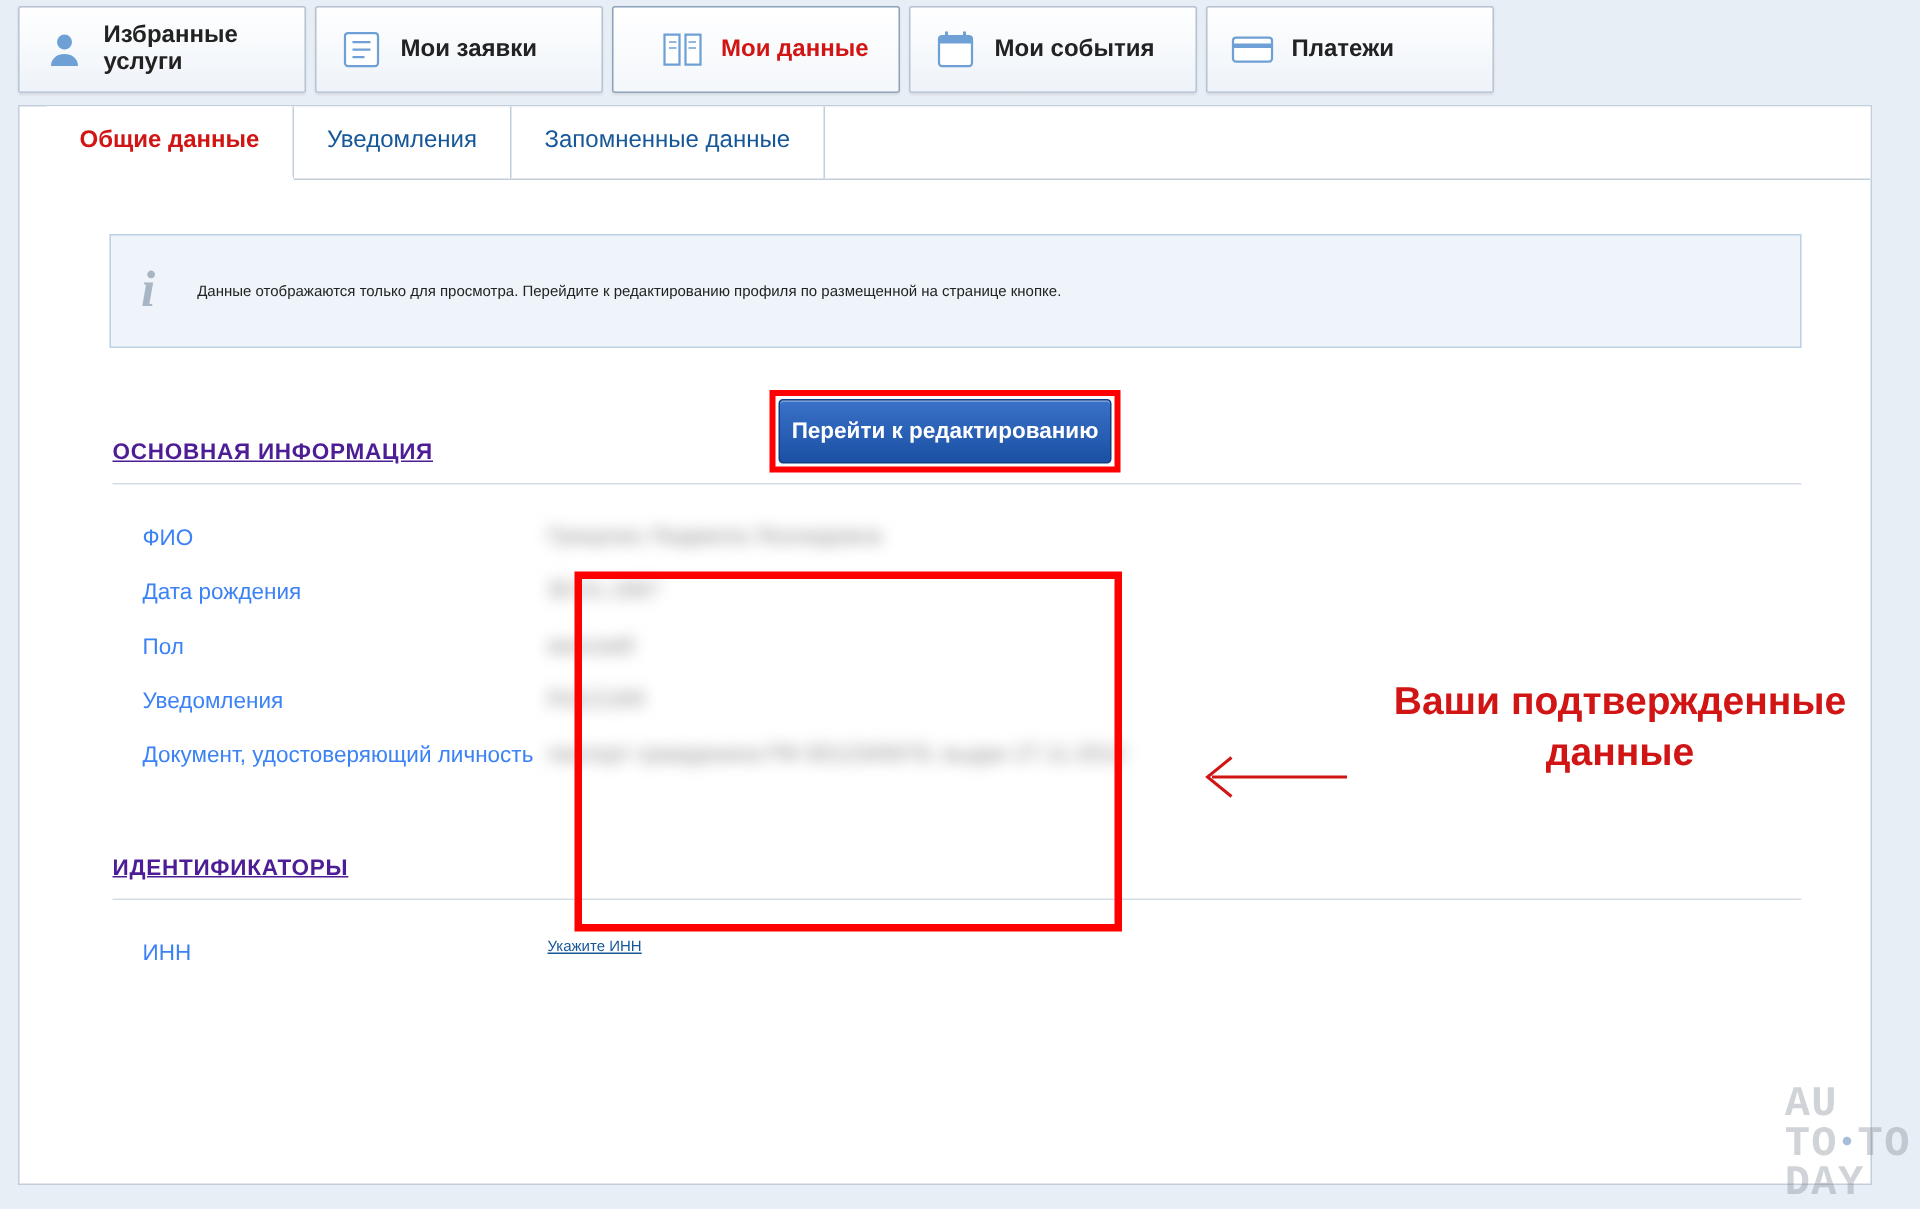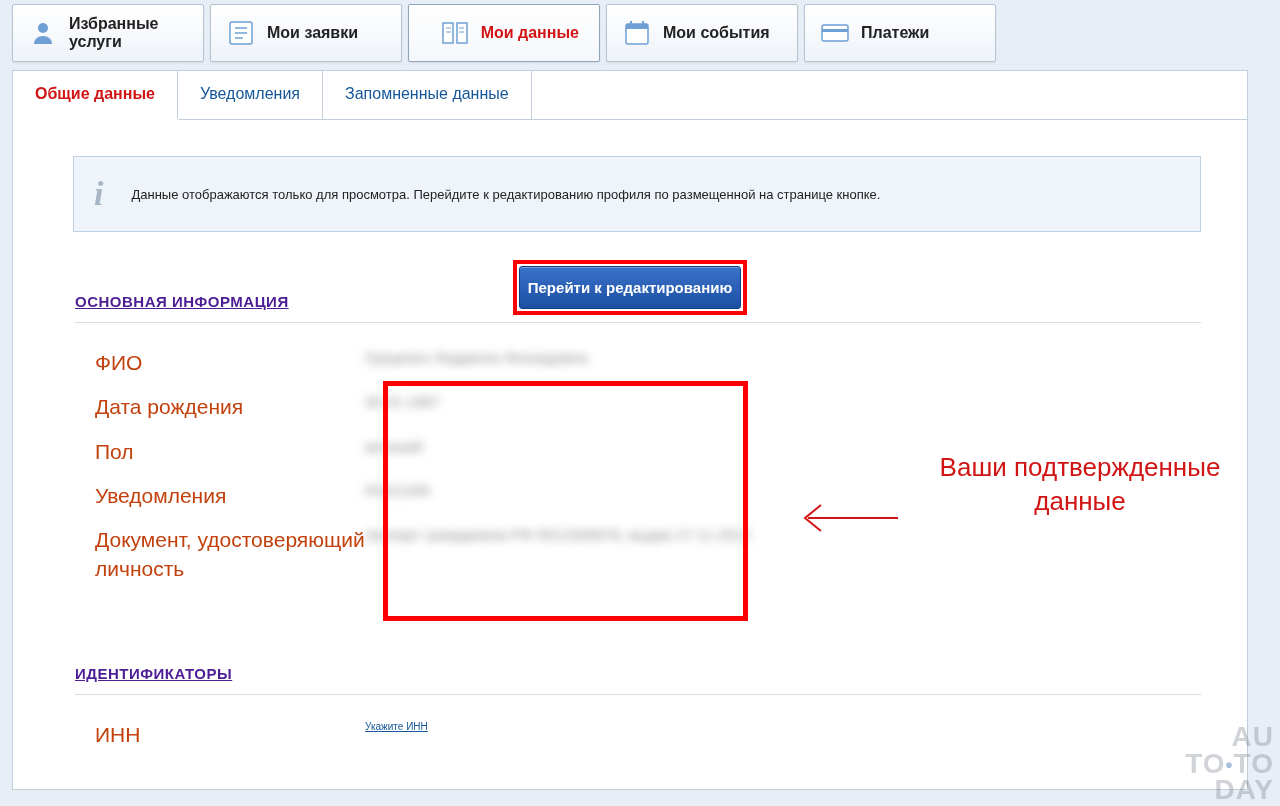--- a/index.html
+++ b/index.html
@@ -57,20 +57,21 @@
     border: 1px solid #c3cedb;
     margin: 8px 0 0 12px;
     width: 1236px;
     height: 720px;
     position: relative;
   }
   .sub-tabs {
     display: flex;
     border-bottom: 1px solid #c3cedb;
     background: #fff;
+    margin-left: 18px;
   }
   .sub-tab {
     padding: 14px 22px;
     font-size: 16px;
     color: #155799;
     cursor: pointer;
     border-right: 1px solid #c3cedb;
   }
   .sub-tab.active {
     color: #d11414;
@@ -90,21 +91,21 @@
     gap: 28px;
   }
   .info-banner .icon {
     font-size: 34px;
     font-style: italic;
     font-weight: bold;
     color: #a8b5c4;
     font-family: Georgia, serif;
   }
   .info-banner .text {
-    font-size: 13px;
+    font-size: 10px;
     color: #222;
   }
 
   .edit-btn-wrap {
     text-align: center;
     margin-top: 28px;
     position: relative;
   }
   .edit-btn-highlight {
     display: inline-block;
@@ -141,22 +142,22 @@
   .fields {
     margin: 18px 0 0 82px;
     position: relative;
   }
   .field-row {
     display: flex;
     padding: 8px 0;
   }
   .field-label {
     width: 270px;
-    color: #c2410c;
-    font-size: 21px;
+    color: #3b82f6;
+    font-size: 15px;
     line-height: 1.35;
   }
   .field-value {
     color: #888;
     font-size: 15px;
     filter: blur(5px);
     user-select: none;
   }
   .field-link {
     color: #155799;
@@ -177,40 +178,40 @@
 
   .annotation {
     position: absolute;
     left: 900px;
     top: 380px;
     text-align: center;
   }
   .annotation-text {
     color: #d11414;
     font-size: 26px;
-    font-weight: normal;
+    font-weight: bold;
     line-height: 1.3;
   }
   .arrow {
     position: absolute;
     left: 780px;
     top: 422px;
   }
 
   .watermark {
     position: absolute;
     right: 6px;
     bottom: 2px;
     font-size: 28px;
     font-weight: bold;
     color: rgba(120,130,140,0.35);
     letter-spacing: 1px;
     line-height: 0.95;
-    text-align: right;
-    font-family: Liberation Sans, sans-serif;
+    text-align: left;
+    font-family: Liberation Mono, monospace;
   }
   .watermark .dot { color: rgba(60,110,170,0.45); font-size: 20px; vertical-align: middle;}
 </style>
 </head>
 <body>
 
 <div class="main-nav">
   <button class="nav-btn">
     <span class="icon">
       <svg width="30" height="30" viewBox="0 0 30 30">
@@ -302,21 +303,21 @@
     <div class="field-row">
       <div class="field-label">Уведомления</div>
       <div class="field-value">РОССИЯ</div>
     </div>
     <div class="field-row">
       <div class="field-label">Документ, удостоверяющий личность</div>
       <div class="field-value">паспорт гражданина РФ 0012345678, выдан 27.11.2012</div>
     </div>
   </div>
 
-  <div class="section-title" style="margin-top:74px">ИДЕНТИФИКАТОРЫ</div>
+  <div class="section-title" style="margin-top:48px">ИДЕНТИФИКАТОРЫ</div>
   <hr class="sep">
 
   <div class="fields">
     <div class="field-row">
       <div class="field-label">ИНН</div>
       <a class="field-link">Укажите ИНН</a>
     </div>
   </div>
 
   <div class="blur-box"></div>

